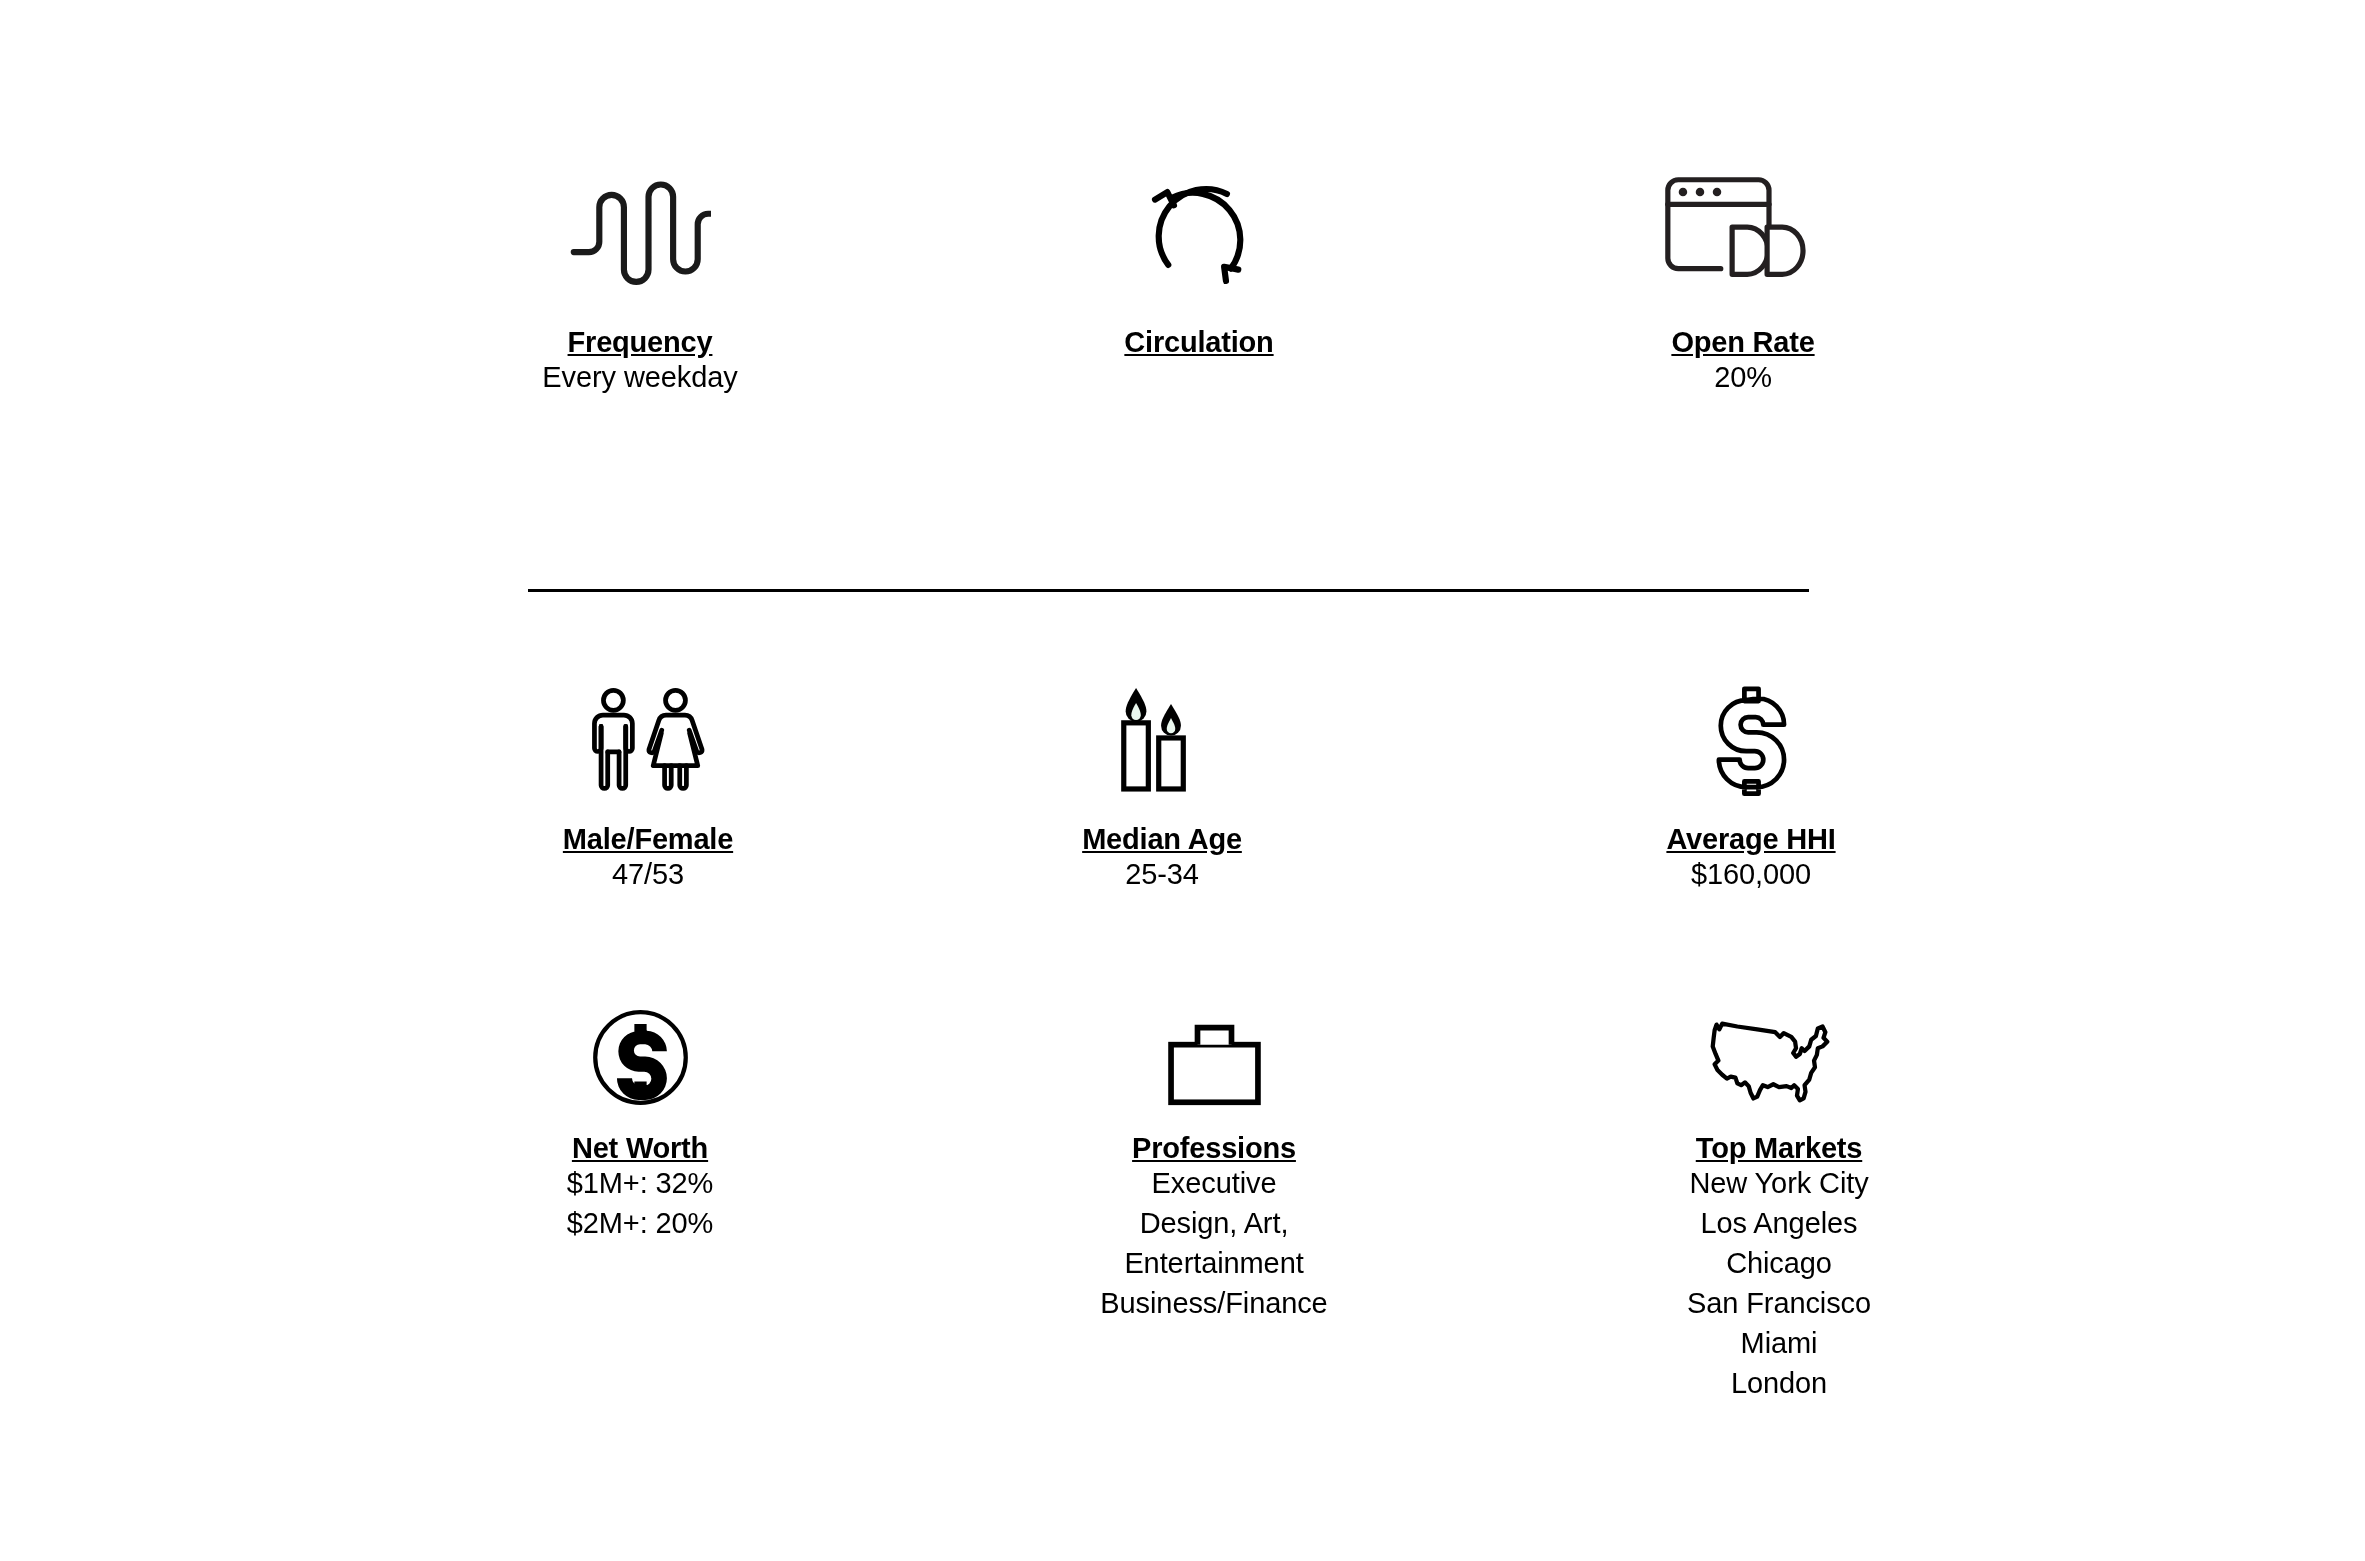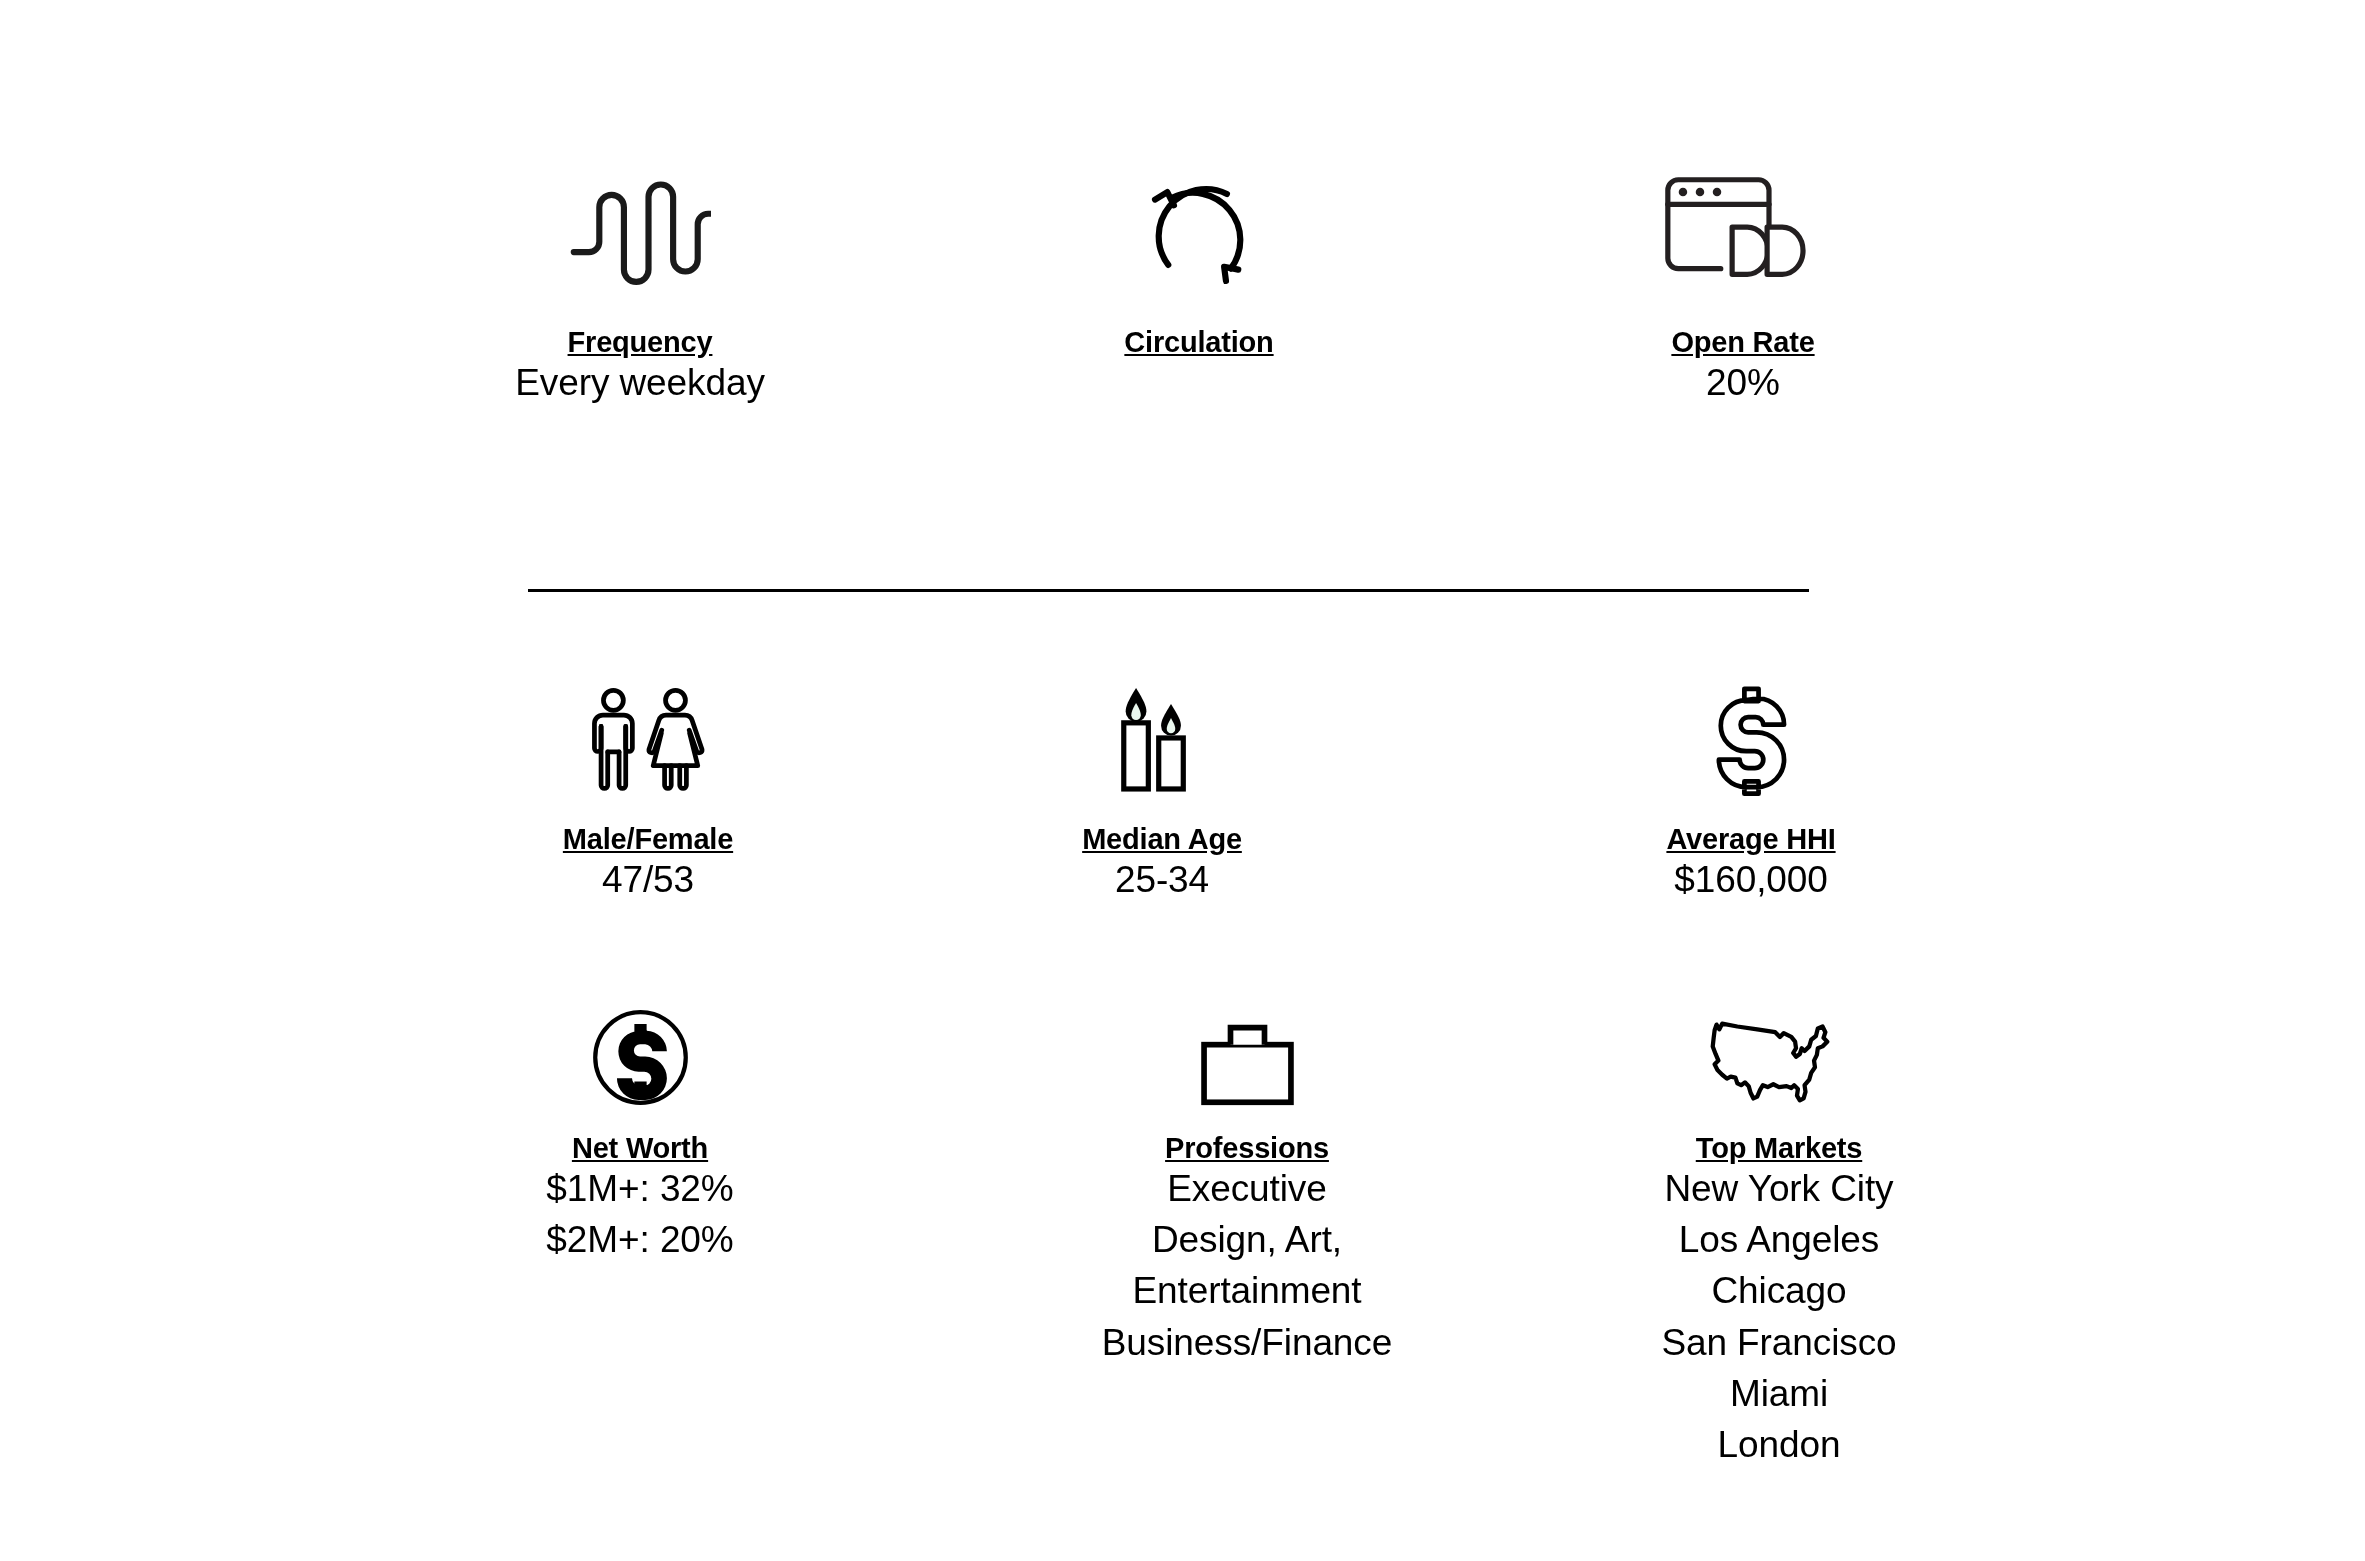--- a/index.html
+++ b/index.html
@@ -39,21 +39,21 @@
   .label {
     font-weight: bold;
     font-size: 29px;
     line-height: 1.0;
     letter-spacing: -0.2px;
     white-space: nowrap;
     text-decoration: underline;
   }
   .value {
     font-weight: normal;
-    font-size: 37px;
+    font-size: 29px;
     line-height: 1.38;
     letter-spacing: -0.1px;
   }
   .value .vline { display: block; white-space: nowrap; }
 
   
   #divider {
     position: absolute;
     left: 528px;
     top: 589px;
@@ -183,21 +183,21 @@
                  M118 48 a45 45 0 0 1 43 44 h-31 a16 16 0 0 0 -15 -15 h-11 a13 13 0 0 0 0 26 h11 a46 46 0 0 1 0 92 h-14 a46 46 0 0 1 -46 -46 h32 a16 16 0 0 0 16 16 h10 a15 15 0 0 0 0 -30 h-12 a43 43 0 0 1 0 -86 Z" fill="#000000"></path>
       </svg>
     </div>
     <div class="label">Net Worth</div>
     <div class="value">
       <span class="vline">$1M+: 32%</span>
       <span class="vline">$2M+: 20%</span>
     </div>
   </div>
 
-  <div class="cell r3" style="left:1247px;">
+  <div class="cell r3" style="left:1214px;">
     <div class="icon-wrap">
       <svg width="95" height="85" viewBox="0 0 200 180" fill="none" stroke="#000000" stroke-width="12" stroke-linejoin="miter">
         <rect x="8" y="48" width="184" height="122" fill="#ffffff"></rect>
         <path d="M64 48 V12 h72 v36" fill="#ffffff"></path>
       </svg>
     </div>
     <div class="label">Professions</div>
     <div class="value">
       <span class="vline">Executive</span>
       <span class="vline">Design, Art,</span>

